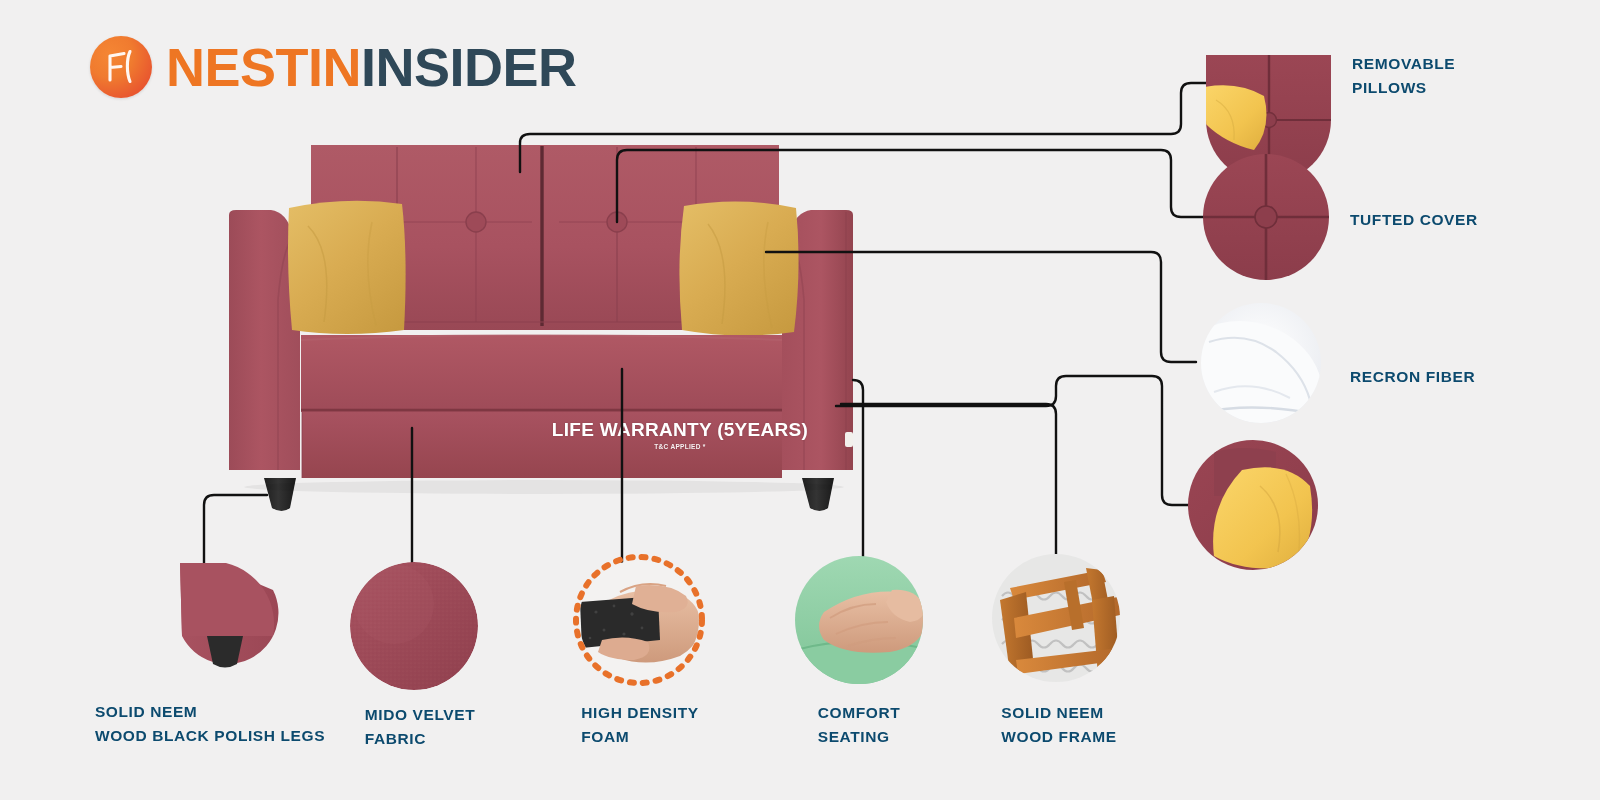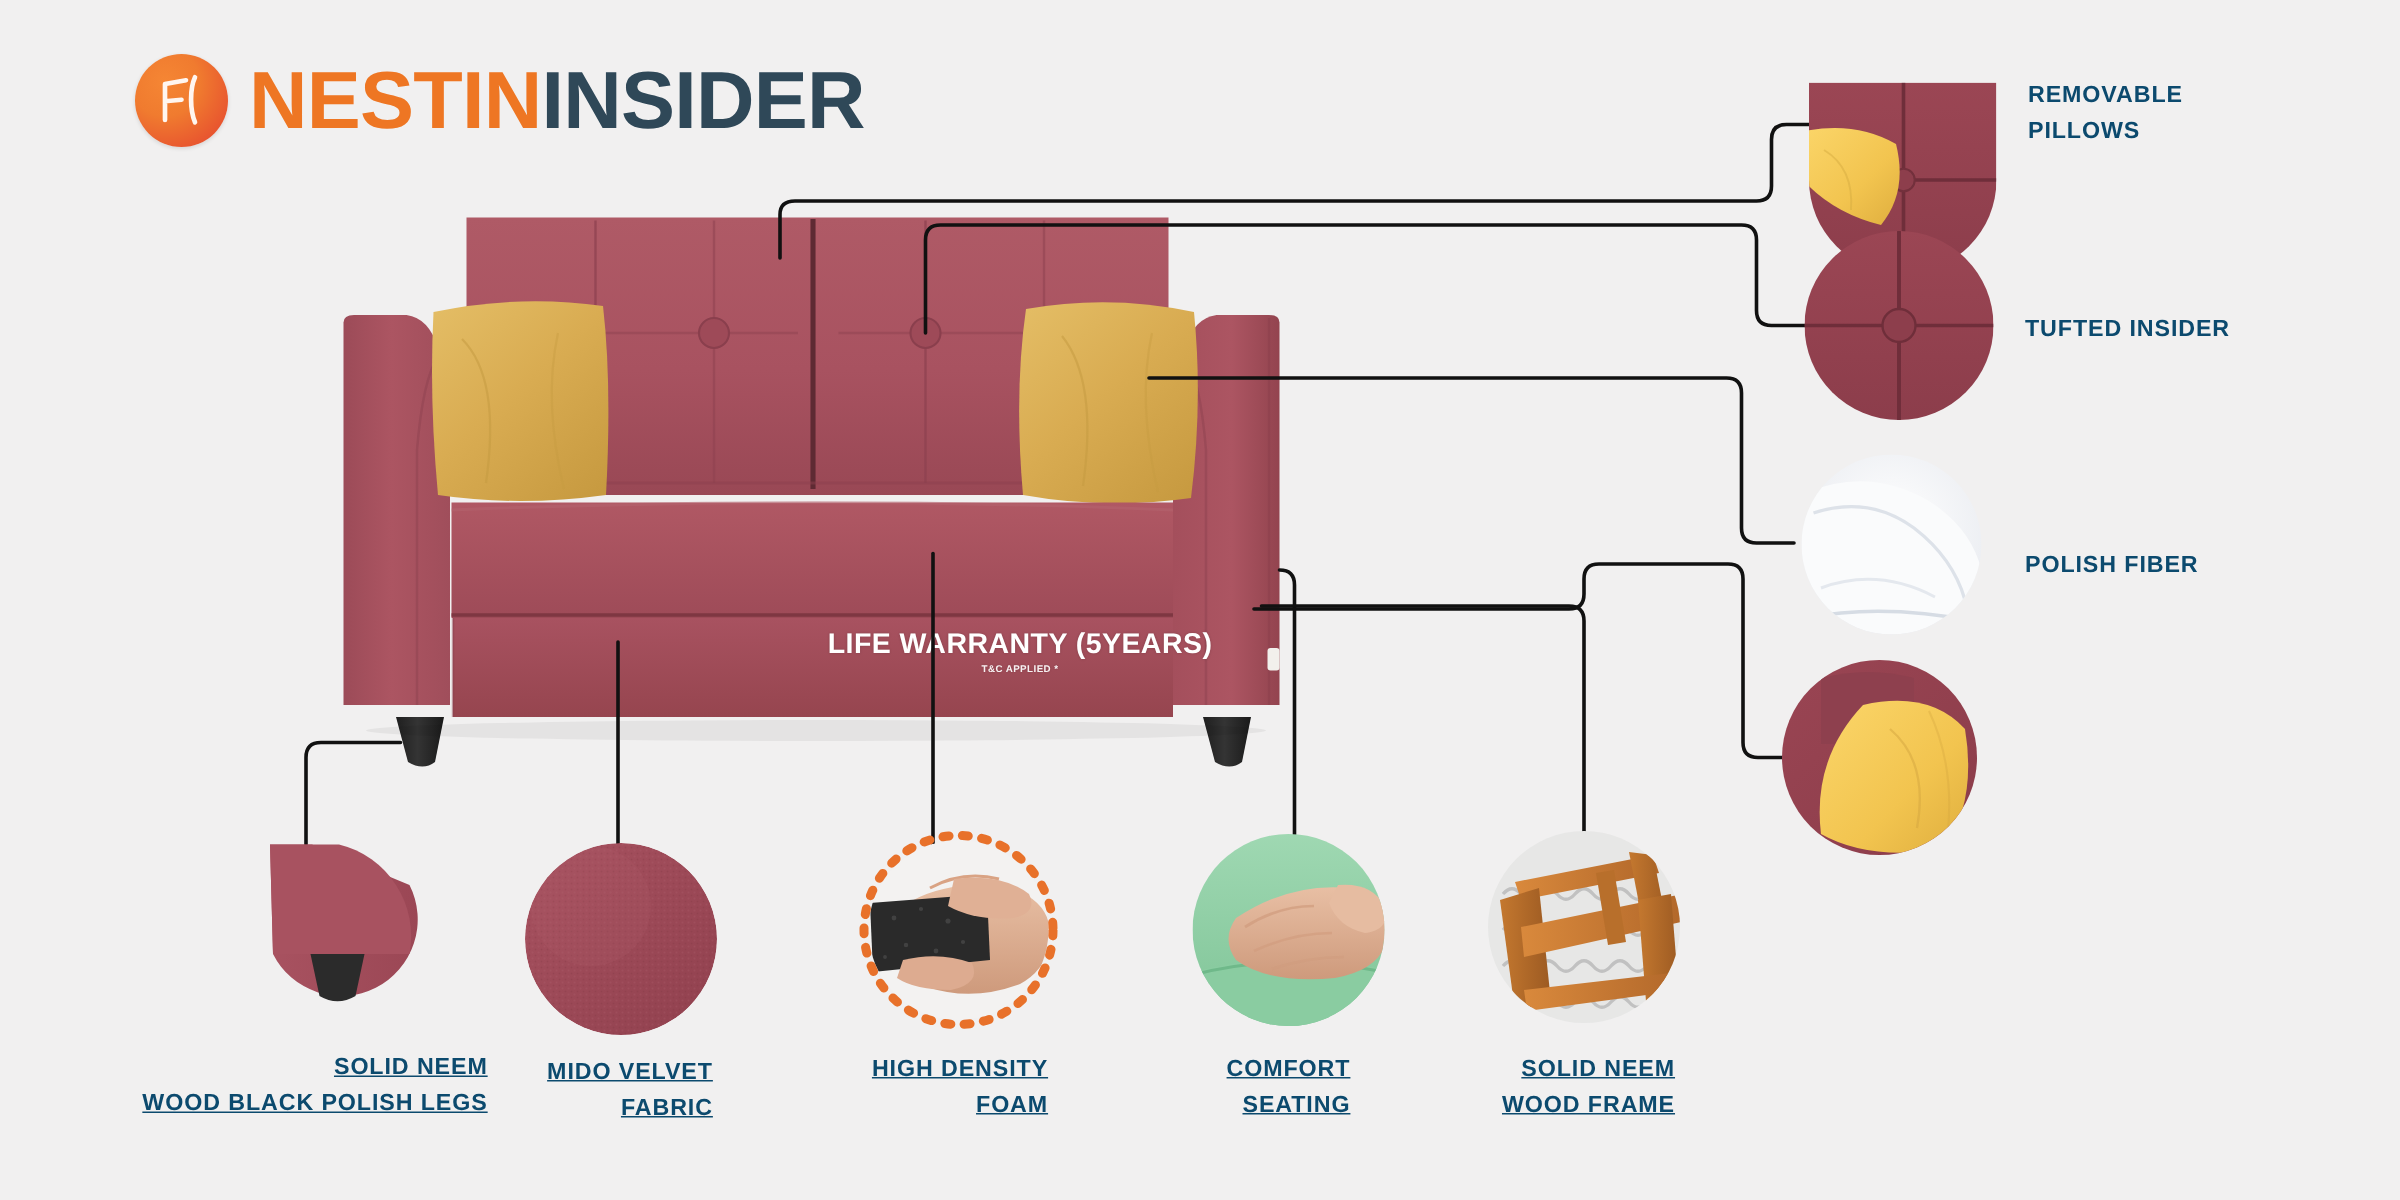--- a/index.html
+++ b/index.html
@@ -32,21 +32,21 @@
   .label{
     position:absolute;
     font-size:15.5px;
     font-weight:700;
     letter-spacing:.6px;
     color:#0c4a6e;
     line-height:1.55;
     white-space:pre-line;
   }
   .label.right{text-align:left;}
-  .label.bottom{text-align:right;transform:translateX(-50%);text-decoration:underline;}
+  .label.bottom{text-align:left;transform:translateX(-50%);}
 
   
   svg.layer{position:absolute;left:0;top:0;width:1600px;height:800px;pointer-events:none;}
   svg.layer.art{pointer-events:auto;}
 
   .warranty{
     position:absolute;color:#FFFFFF;text-align:center;
     transform:translateX(-50%);
     text-shadow:0 0 2px rgba(0,0,0,.18);
   }
@@ -257,22 +257,22 @@
       <rect x="1164" y="440" width="130" height="130" fill="url(#gCushionBg)"></rect>
       <path d="M1190 452 Q1222 444 1252 452 V496 H1190 Z" fill="#8E404E"></path>
       <path d="M1218 470 Q1262 460 1286 486 Q1294 534 1272 566 Q1222 574 1190 556 Q1184 506 1218 470 Z" fill="url(#gThumbPillow)"></path>
       <path d="M1236 486 Q1262 508 1254 552" stroke="#D3A63F" stroke-width="1.5" fill="none" opacity=".5"></path>
       <path d="M1262 474 Q1280 512 1274 560" stroke="#D3A63F" stroke-width="1.4" fill="none" opacity=".35"></path>
     </g>
   </svg>
 
   <div class="label right" style="left:1328px;top:52px;">REMOVABLE
 PILLOWS</div>
-  <div class="label right" style="left:1326px;top:208px;">TUFTED INSIDER</div>
-  <div class="label right" style="left:1326px;top:365px;">POLISH FIBER</div>
+  <div class="label right" style="left:1326px;top:208px;">TUFTED COVER</div>
+  <div class="label right" style="left:1326px;top:365px;">RECRON FIBER</div>
 
   <svg class="layer art" viewBox="0 0 1600 800">
     <defs>
       <clipPath id="clipFabric">
           <circle cx="390" cy="626" r="64"></circle>
         </clipPath>
       <clipPath id="clipFoam">
           <circle cx="615" cy="620" r="60"></circle>
         </clipPath>
       <clipPath id="clipSeating">

